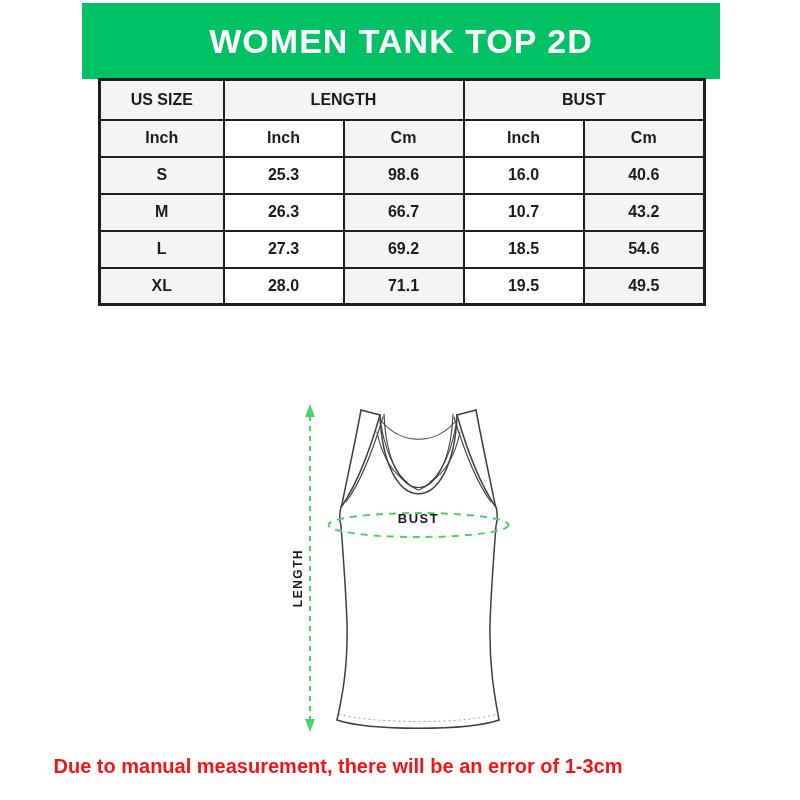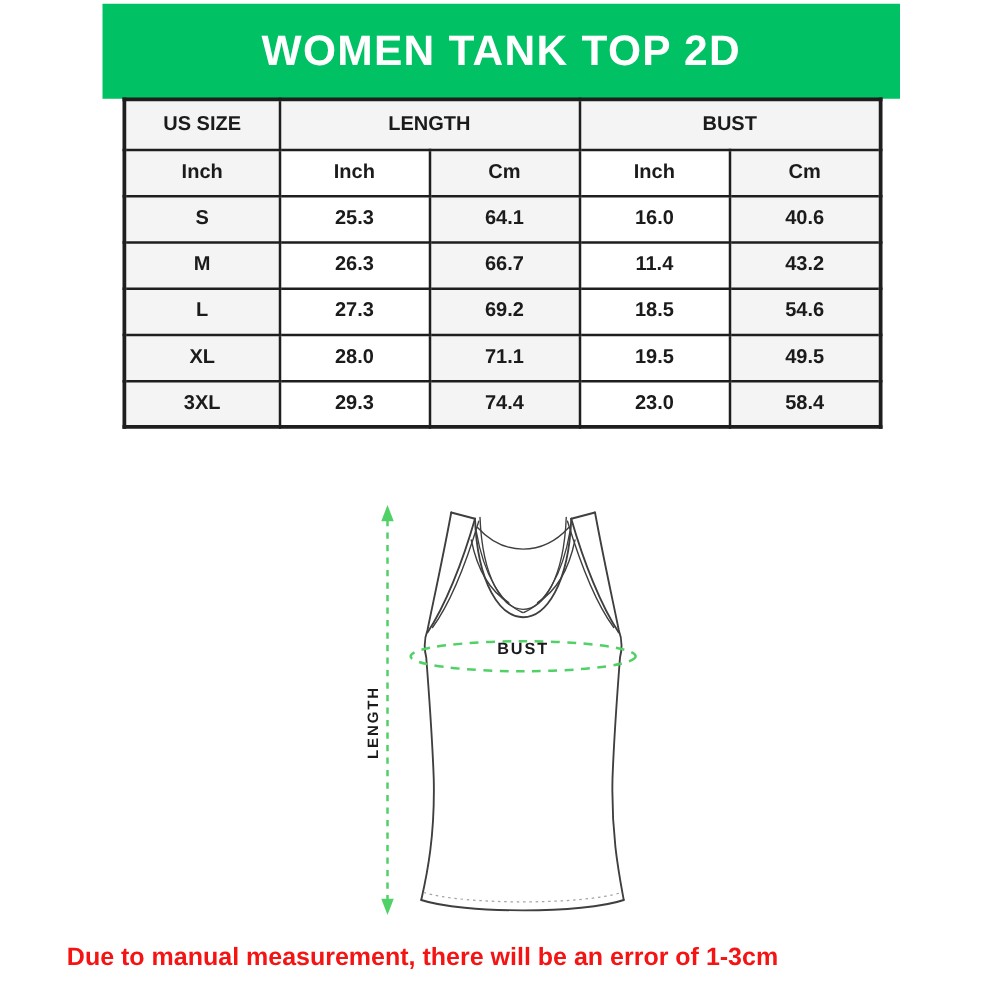--- a/index.html
+++ b/index.html
@@ -79,51 +79,44 @@
       <tr>
         <th class="cg">Inch</th>
         <th class="cw">Inch</th>
         <th class="cg">Cm</th>
         <th class="cw">Inch</th>
         <th class="cg">Cm</th>
       </tr>
       <tr>
         <td class="cg">S</td>
         <td class="cw">25.3</td>
-        <td class="cg">64.1</td>
+        <td class="cg">98.6</td>
         <td class="cw">16.0</td>
         <td class="cg">40.6</td>
       </tr>
       <tr>
         <td class="cg">M</td>
         <td class="cw">26.3</td>
         <td class="cg">66.7</td>
-        <td class="cw">11.4</td>
+        <td class="cw">10.7</td>
         <td class="cg">43.2</td>
       </tr>
       <tr>
         <td class="cg">L</td>
         <td class="cw">27.3</td>
         <td class="cg">69.2</td>
         <td class="cw">18.5</td>
         <td class="cg">54.6</td>
       </tr>
       <tr>
         <td class="cg">XL</td>
         <td class="cw">28.0</td>
         <td class="cg">71.1</td>
         <td class="cw">19.5</td>
         <td class="cg">49.5</td>
-      </tr>
-      <tr>
-        <td class="cg">3XL</td>
-        <td class="cw">29.3</td>
-        <td class="cg">74.4</td>
-        <td class="cw">23.0</td>
-        <td class="cg">58.4</td>
       </tr>
     </tbody>
       </table>
   </div>
 
   <div class="figure">
     <svg width="260" height="370" viewBox="0 0 260 370">
 
       <g>
 

